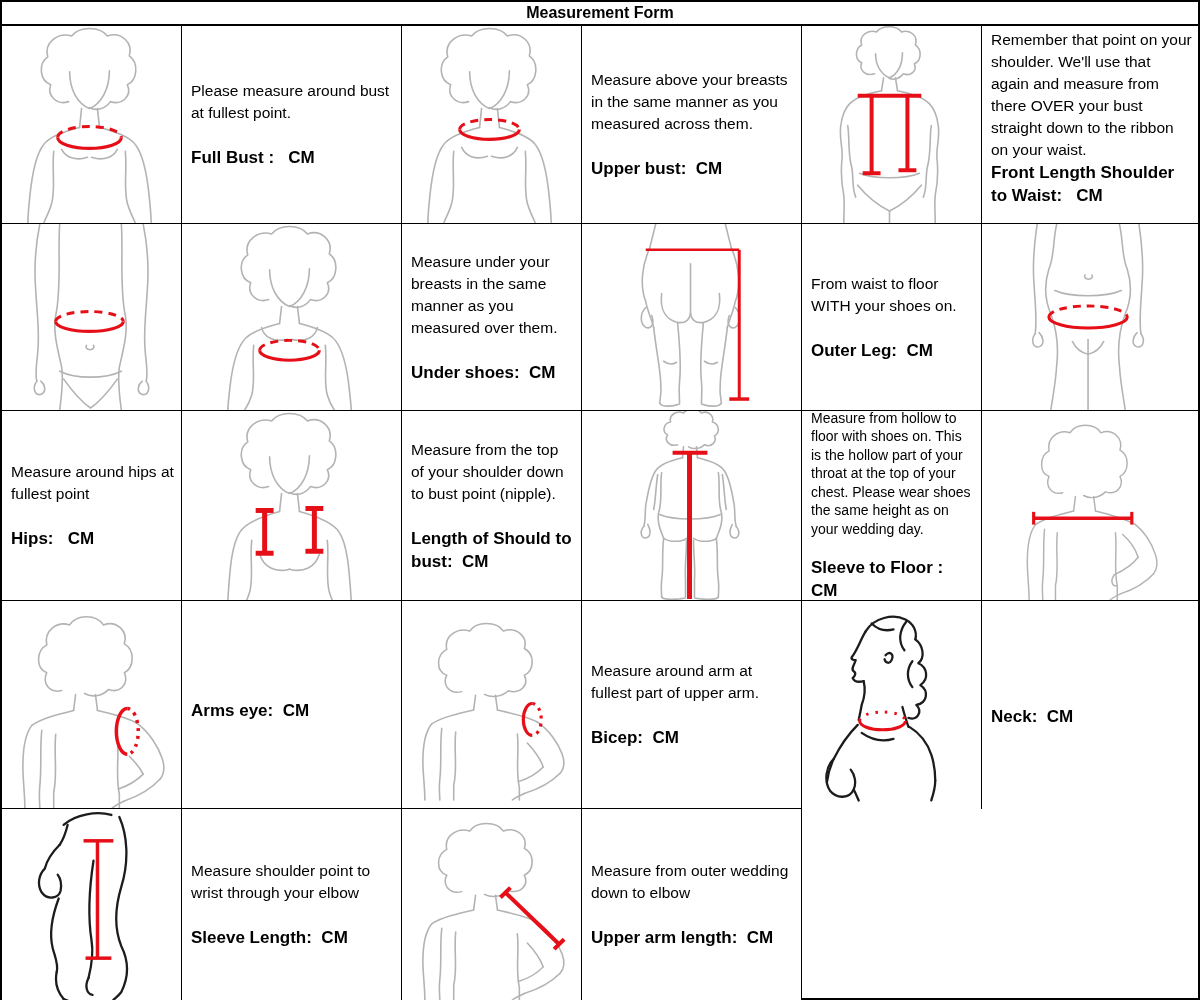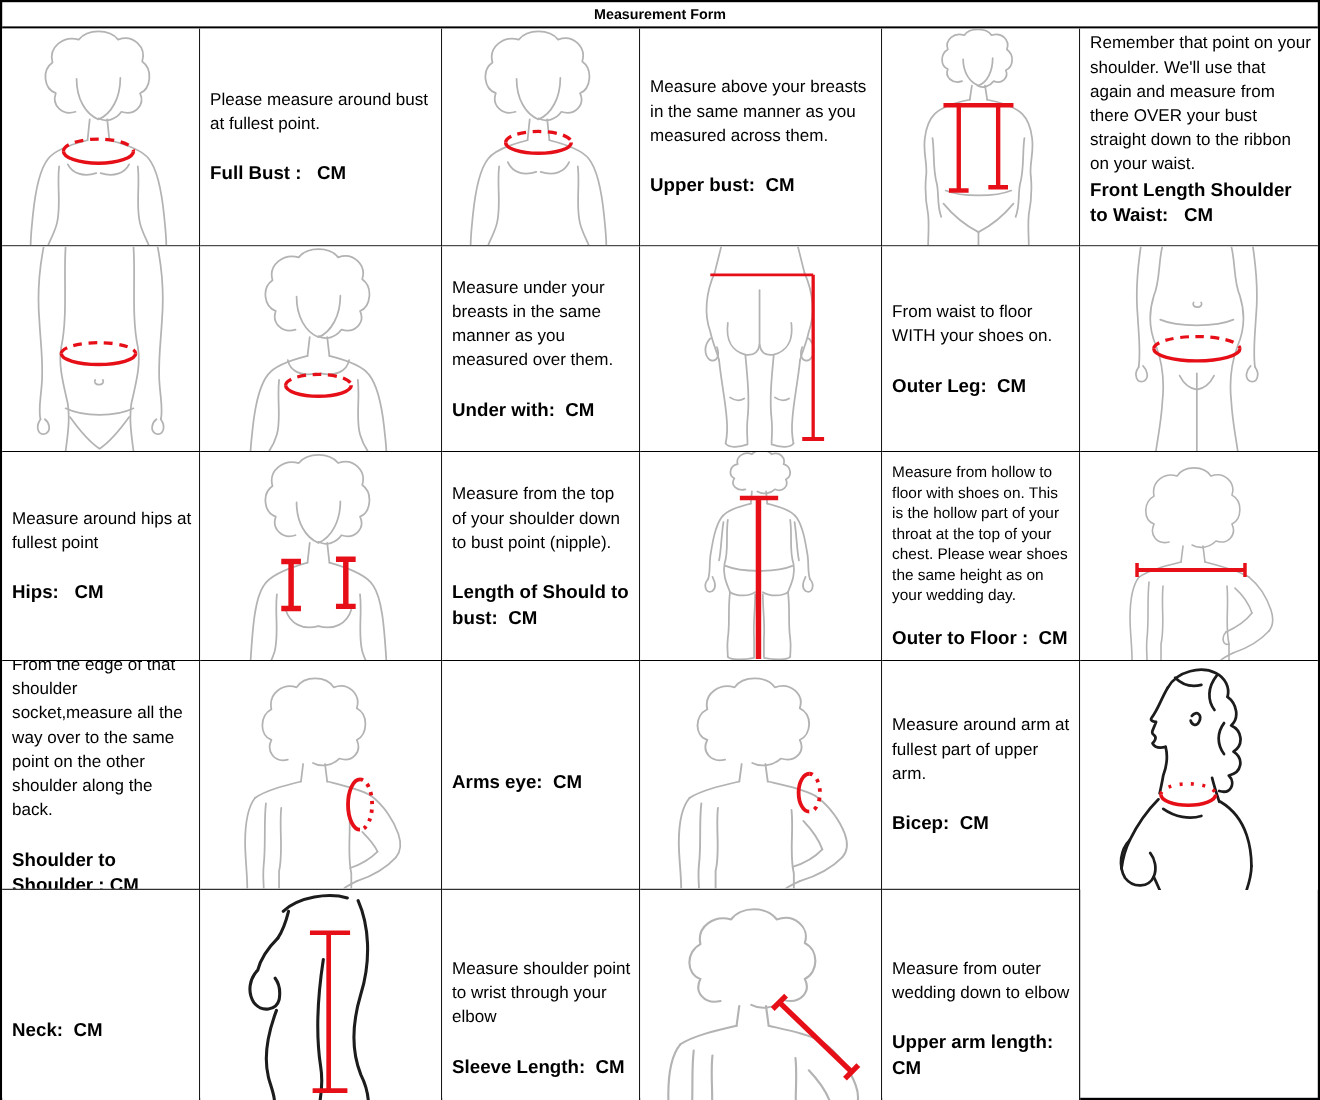--- a/index.html
+++ b/index.html
@@ -1,19 +1,19 @@
 <!DOCTYPE html>
 <html><head>
 <meta charset="utf-8">
 <style>
   html,body{margin:0;padding:0;background:#fff;}
   *{box-sizing:border-box;}
   body{font-family:"Liberation Sans", sans-serif;color:#000;}
   .form{width:1200px;height:1000px;border:2px solid #000;display:flex;flex-direction:column;background:#fff;}
-  .title{height:24px;border-bottom:2px solid #000;text-align:center;font-weight:bold;font-size:13px;line-height:22px;}
+  .title{height:24px;border-bottom:2px solid #000;text-align:center;font-weight:bold;font-size:16px;line-height:22px;}
   .grid{flex:1;display:grid;grid-template-columns:180px 220px 180px 220px 180px 1fr;grid-template-rows:198px 187px 190px 208px 1fr;}
   .cell{border-right:1px solid #000;border-bottom:1px solid #000;overflow:hidden;background:#fff;}
   .cell:nth-child(6n){border-right:none;}
   .grid .cell:nth-last-child(-n+6){border-bottom:none;}
   .fig{display:flex;align-items:center;justify-content:center;}
   .fig svg{width:100%;height:100%;display:block;}
   .text{display:flex;flex-direction:column;justify-content:center;padding:4px 6px 4px 9px;}
   .desc{margin:0;font-size:15.5px;line-height:22px;white-space:pre-wrap;}
   .label{margin:22px 0 0 0;font-size:17px;line-height:23px;font-weight:bold;white-space:pre-wrap;}
   .fill{justify-content:flex-start;padding-top:3px;}
@@ -144,21 +144,21 @@
             <path d="M116,104 C114,114 104,119 90,116"></path>
         </g>
         <g class="rd">
           <path d="M58,127 A30,10 0 0 1 118,127" stroke-width="3" stroke-dasharray="8 6"></path>
           <path d="M58,127 A30,10 0 0 0 118,127" stroke-width="3.2"></path>
         </g>
       </svg>
     </div>
     <div class="cell text">
       <p class="desc">Measure under your breasts in the same manner as you measured over them.</p>
-      <p class="label">Under with:  CM</p>
+      <p class="label">Under shoes:  CM</p>
     </div>
     <div class="cell fig">
       <svg viewBox="0 0 180 187">
         <g class="sk">
           <path d="M54,0 C52,8 50,16 48,24"></path>
             <path d="M124,0 C126,8 128,16 130,24"></path>
           <path d="M48,24 C40,42 38,62 44,78 C46,88 50,96 52,104"></path>
           <path d="M130,24 C138,42 140,62 134,78 C132,88 128,96 126,104"></path>
           <path d="M89,40 L89,90"></path>
           <path d="M60,70 C58,86 64,96 76,99 C84,100 88,96 89,90"></path>
@@ -264,21 +264,21 @@
           <path d="M117,187 C115,190 103,190 93,188"></path>
         </g>
         <g class="rd">
           <path d="M71,42 L106,42" stroke-width="4"></path>
           <path d="M88,42 L88,189" stroke-width="5"></path>
         </g>
       </svg>
     </div>
     <div class="cell text small">
       <p class="desc">Measure from hollow to floor with shoes on. This is the hollow part of your throat at the top of your chest. Please wear shoes the same height as on your wedding day.</p>
-      <p class="label">Outer to Floor :  CM</p>
+      <p class="label">Sleeve to Floor :  CM</p>
     </div>
 
     <div class="cell fig">
       <svg viewBox="0 0 180 208">
         <g class="sk">
           <path d="M60,90 C48,93 40,83 45,72 C34,68 34,50 45,44 C42,29 56,20 68,24 C75,13 95,13 102,24 C115,19 127,30 123,43 C134,49 133,67 123,72 C128,83 119,93 107,89 C100,96 90,97 83,93"></path>
           <path d="M74,94 L72,110"></path>
             <path d="M94,94 L96,110"></path>
           <path d="M72,110 C56,114 40,118 30,125"></path>
           <path d="M96,110 C112,114 128,118 140,125"></path>
@@ -292,24 +292,20 @@
           <path d="M143,161 C136,170 126,176 117,180"></path>
           <path d="M117,180 C112,186 114,194 120,192"></path>
           <path d="M124,201 C118,204 114,206 112,208"></path>
         </g>
         <g class="rd">
           <path d="M28,118 L136,118" stroke-width="4"></path>
           <path d="M28,111 L28,125" stroke-width="3.5"></path>
             <path d="M136,111 L136,125" stroke-width="3.5"></path>
         </g>
       </svg>
-    </div>
-    <div class="cell text">
-      <p class="desc">From the edge of that shoulder socket,measure all the way over to the same point on the other shoulder along the back.</p>
-      <p class="label">Shoulder to Shoulder : CM</p>
     </div>
     <div class="cell fig">
       <svg viewBox="0 0 180 208">
         <g class="sk">
           <path d="M60,90 C48,93 40,83 45,72 C34,68 34,50 45,44 C42,29 56,20 68,24 C75,13 95,13 102,24 C115,19 127,30 123,43 C134,49 133,67 123,72 C128,83 119,93 107,89 C100,96 90,97 83,93"></path>
           <path d="M74,94 L72,110"></path>
             <path d="M94,94 L96,110"></path>
           <path d="M72,110 C56,114 40,118 30,125"></path>
           <path d="M96,110 C112,114 126,117 136,123"></path>
           <path d="M30,125 C23,134 21,150 21,166 C21,180 23,194 23,208"></path>

